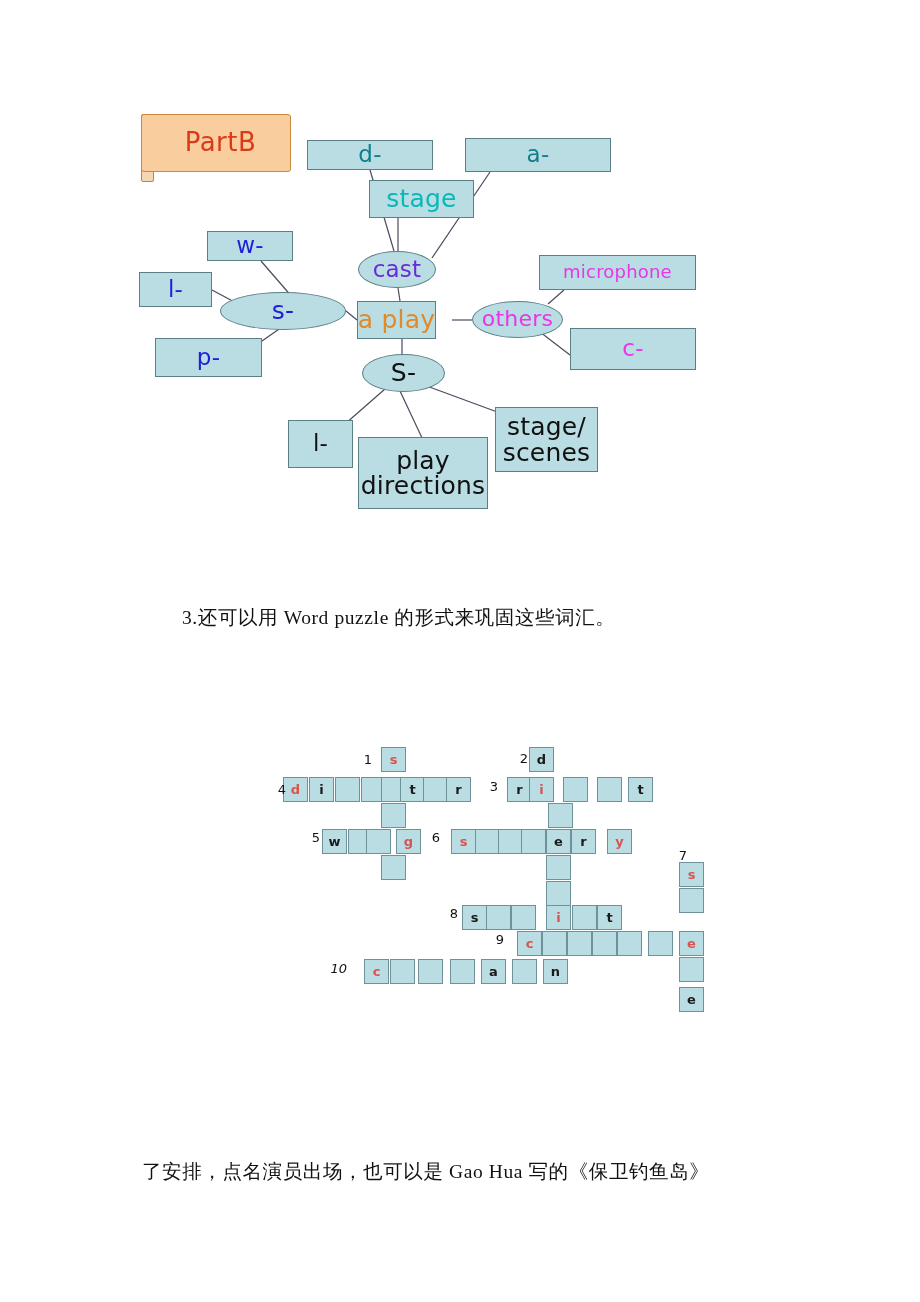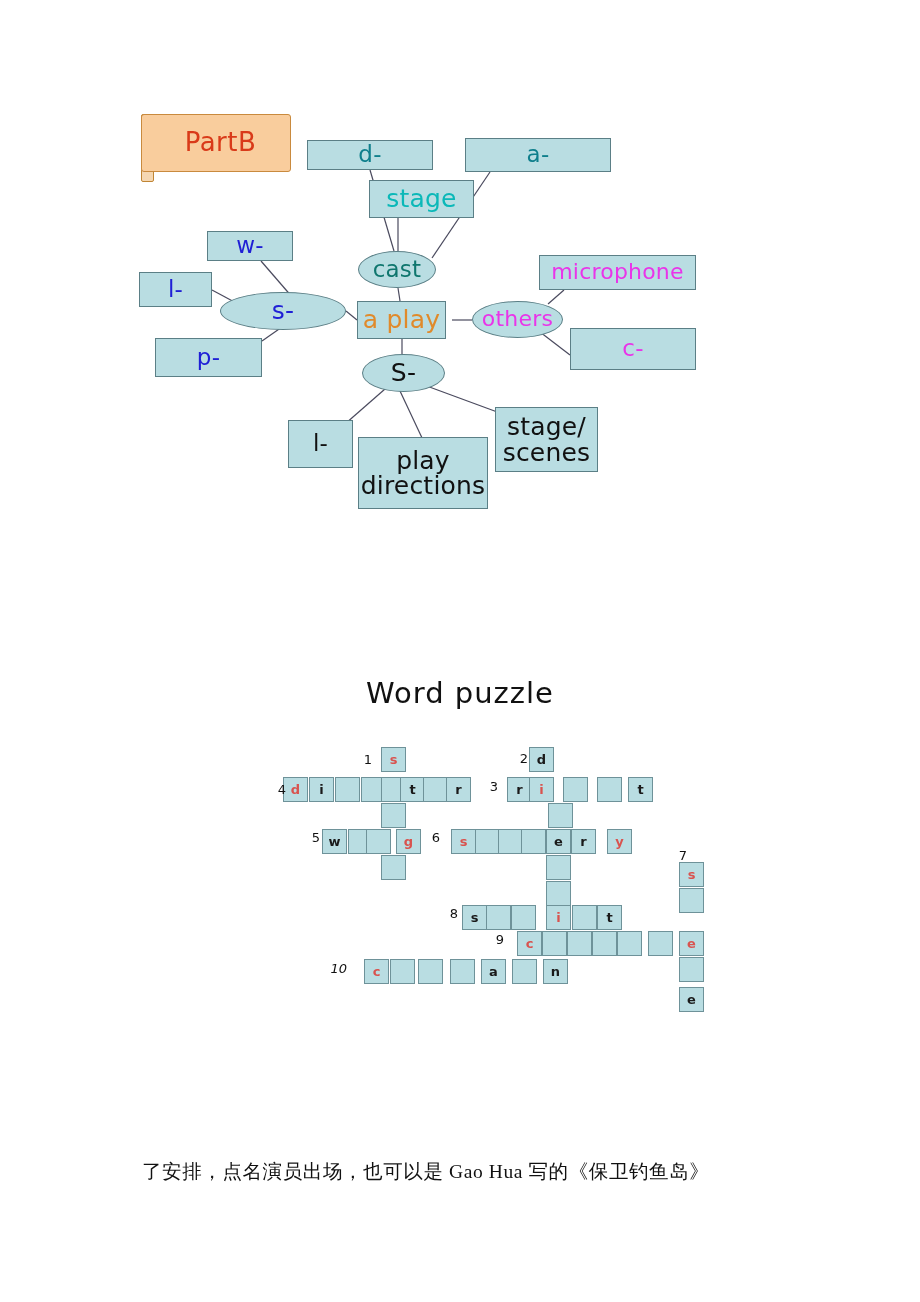--- a/index.html
+++ b/index.html
@@ -175,42 +175,40 @@
 
     <div id="banner-tab"></div>
     <div id="banner-tab-mark">◳</div>
     <div id="banner"></div>
     <div id="banner-label">PartB</div>
 
     <div id="mm-nodes">
         <div class="node box" style="left: 307px; top: 140px; width: 126px; height: 30px; color: rgb(15, 127, 140); font-size: 23px;">d-</div>
         <div class="node box" style="left: 465px; top: 138px; width: 146px; height: 34px; color: rgb(15, 127, 140); font-size: 23px;">a-</div>
         <div class="node box" style="left: 369px; top: 180px; width: 105px; height: 38px; color: rgb(11, 184, 184); font-size: 25px;">stage</div>
-        <div class="node ellipse" style="left: 358px; top: 251px; width: 78px; height: 37px; color: #0f766e; font-size: 23px;">cast</div>
+        <div class="node ellipse" style="left: 358px; top: 251px; width: 78px; height: 37px; color: #6d28d9; font-size: 23px;">cast</div>
         <div class="node box" style="left: 207px; top: 231px; width: 86px; height: 30px; color: rgb(31, 31, 214); font-size: 23px;">w-</div>
         <div class="node box" style="left: 139px; top: 272px; width: 73px; height: 35px; color: rgb(31, 31, 214); font-size: 23px;">l-</div>
         <div class="node ellipse" style="left: 220px; top: 292px; width: 126px; height: 38px; color: rgb(31, 31, 214); font-size: 25px;">s-</div>
         <div class="node box" style="left: 155px; top: 338px; width: 107px; height: 39px; color: rgb(31, 31, 214); font-size: 23px;">p-</div>
-        <div class="node box" style="left: 357px; top: 301px; width: 89px; height: 38px; color: rgb(224, 138, 43); font-size: 25px;">a play</div>
+        <div class="node box" style="left: 357px; top: 301px; width: 79px; height: 38px; color: rgb(224, 138, 43); font-size: 25px;">a play</div>
         <div class="node ellipse" style="left: 472px; top: 301px; width: 91px; height: 37px; color: rgb(233, 52, 233); font-size: 22px;">others</div>
-        <div class="node box" style="left: 539px; top: 255px; width: 157px; height: 35px; color: rgb(233, 52, 233); font-size: 22px;">microphone</div>
+        <div class="node box" style="left: 539px; top: 255px; width: 157px; height: 35px; color: rgb(233, 52, 233); font-size: 18px;">microphone</div>
         <div class="node box" style="left: 570px; top: 328px; width: 126px; height: 42px; color: rgb(233, 52, 233); font-size: 23px;">c-</div>
         <div class="node ellipse" style="left: 362px; top: 354px; width: 83px; height: 38px; color: rgb(17, 17, 17); font-size: 25px;">S-</div>
         <div class="node box" style="left: 288px; top: 420px; width: 65px; height: 48px; color: rgb(17, 17, 17); font-size: 23px;">l-</div>
         <div class="node box" style="left: 358px; top: 437px; width: 130px; height: 72px; color: rgb(17, 17, 17); font-size: 25px;">play
 directions</div>
         <div class="node box" style="left: 495px; top: 407px; width: 103px; height: 65px; color: rgb(17, 17, 17); font-size: 25px;">stage/
 scenes</div>
       </div>
   </div>
 
-
-  <div id="puzzle">
-    <div id="puzzle-title">Word  puzzle</div>
-  </div>
+  <div class="cn-par" style="left:182px; top:604px;">3.还可以用 Word puzzle 的形式来巩固这些词汇。</div>
+
   <div id="puzzle-grid">
       <div class="cell red" style="left: 381px; top: 747px;">s</div>
       <div class="cell red" style="left: 283px; top: 777px;">d</div>
       <div class="cell dark" style="left: 309px; top: 777px;">i</div>
       <div class="cell dark" style="left: 335px; top: 777px;"></div>
       <div class="cell dark" style="left: 361px; top: 777px;"></div>
       <div class="cell dark" style="left: 381px; top: 777px;"></div>
       <div class="cell dark" style="left: 400px; top: 777px;">t</div>
       <div class="cell dark" style="left: 423px; top: 777px;"></div>
       <div class="cell dark" style="left: 446px; top: 777px;">r</div>

